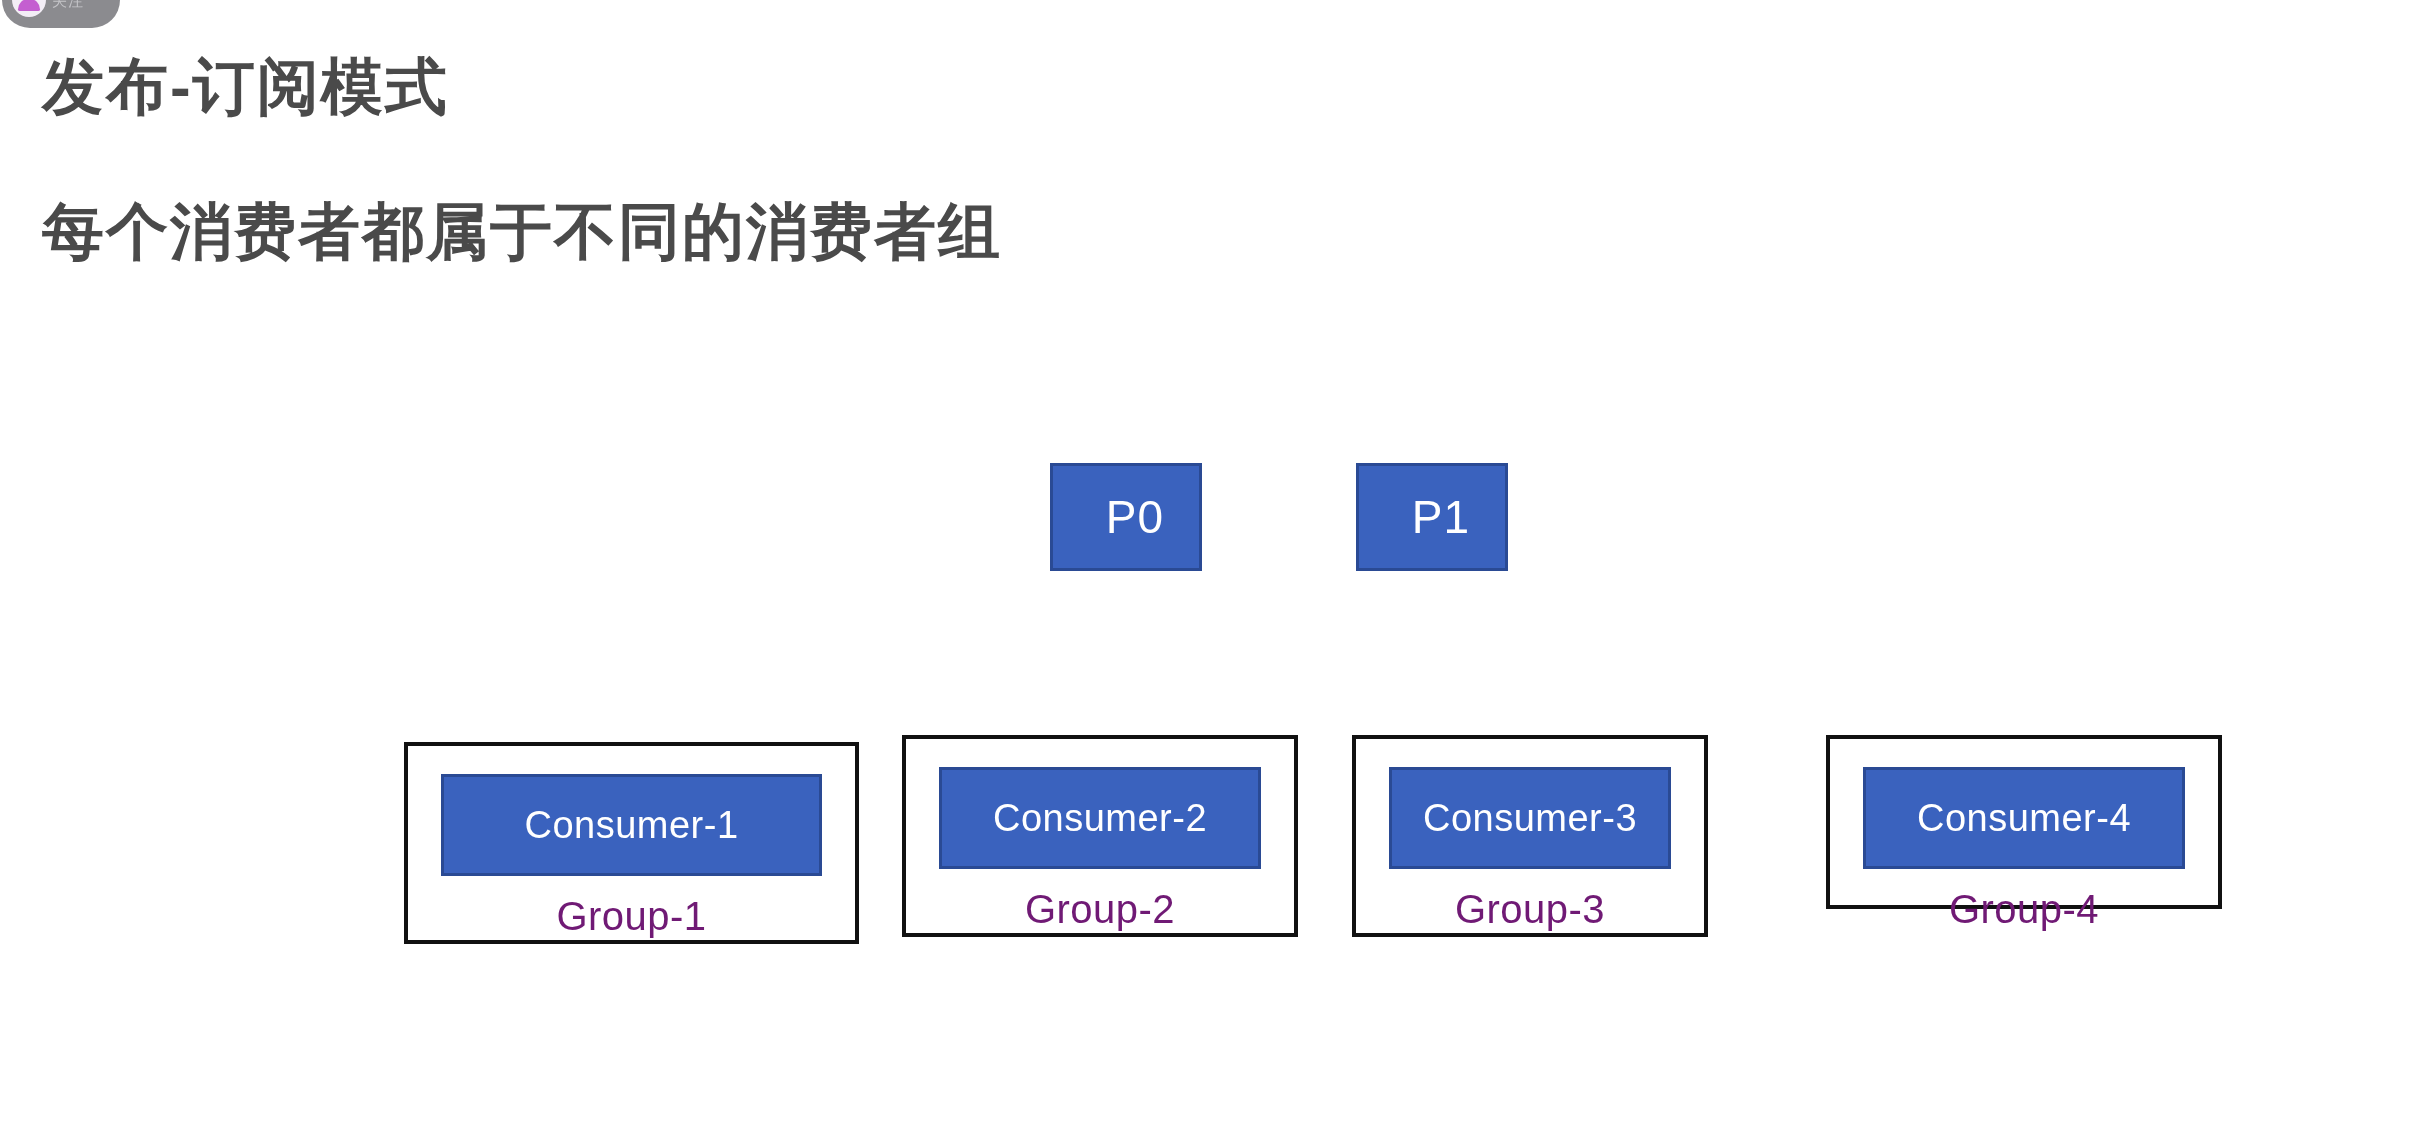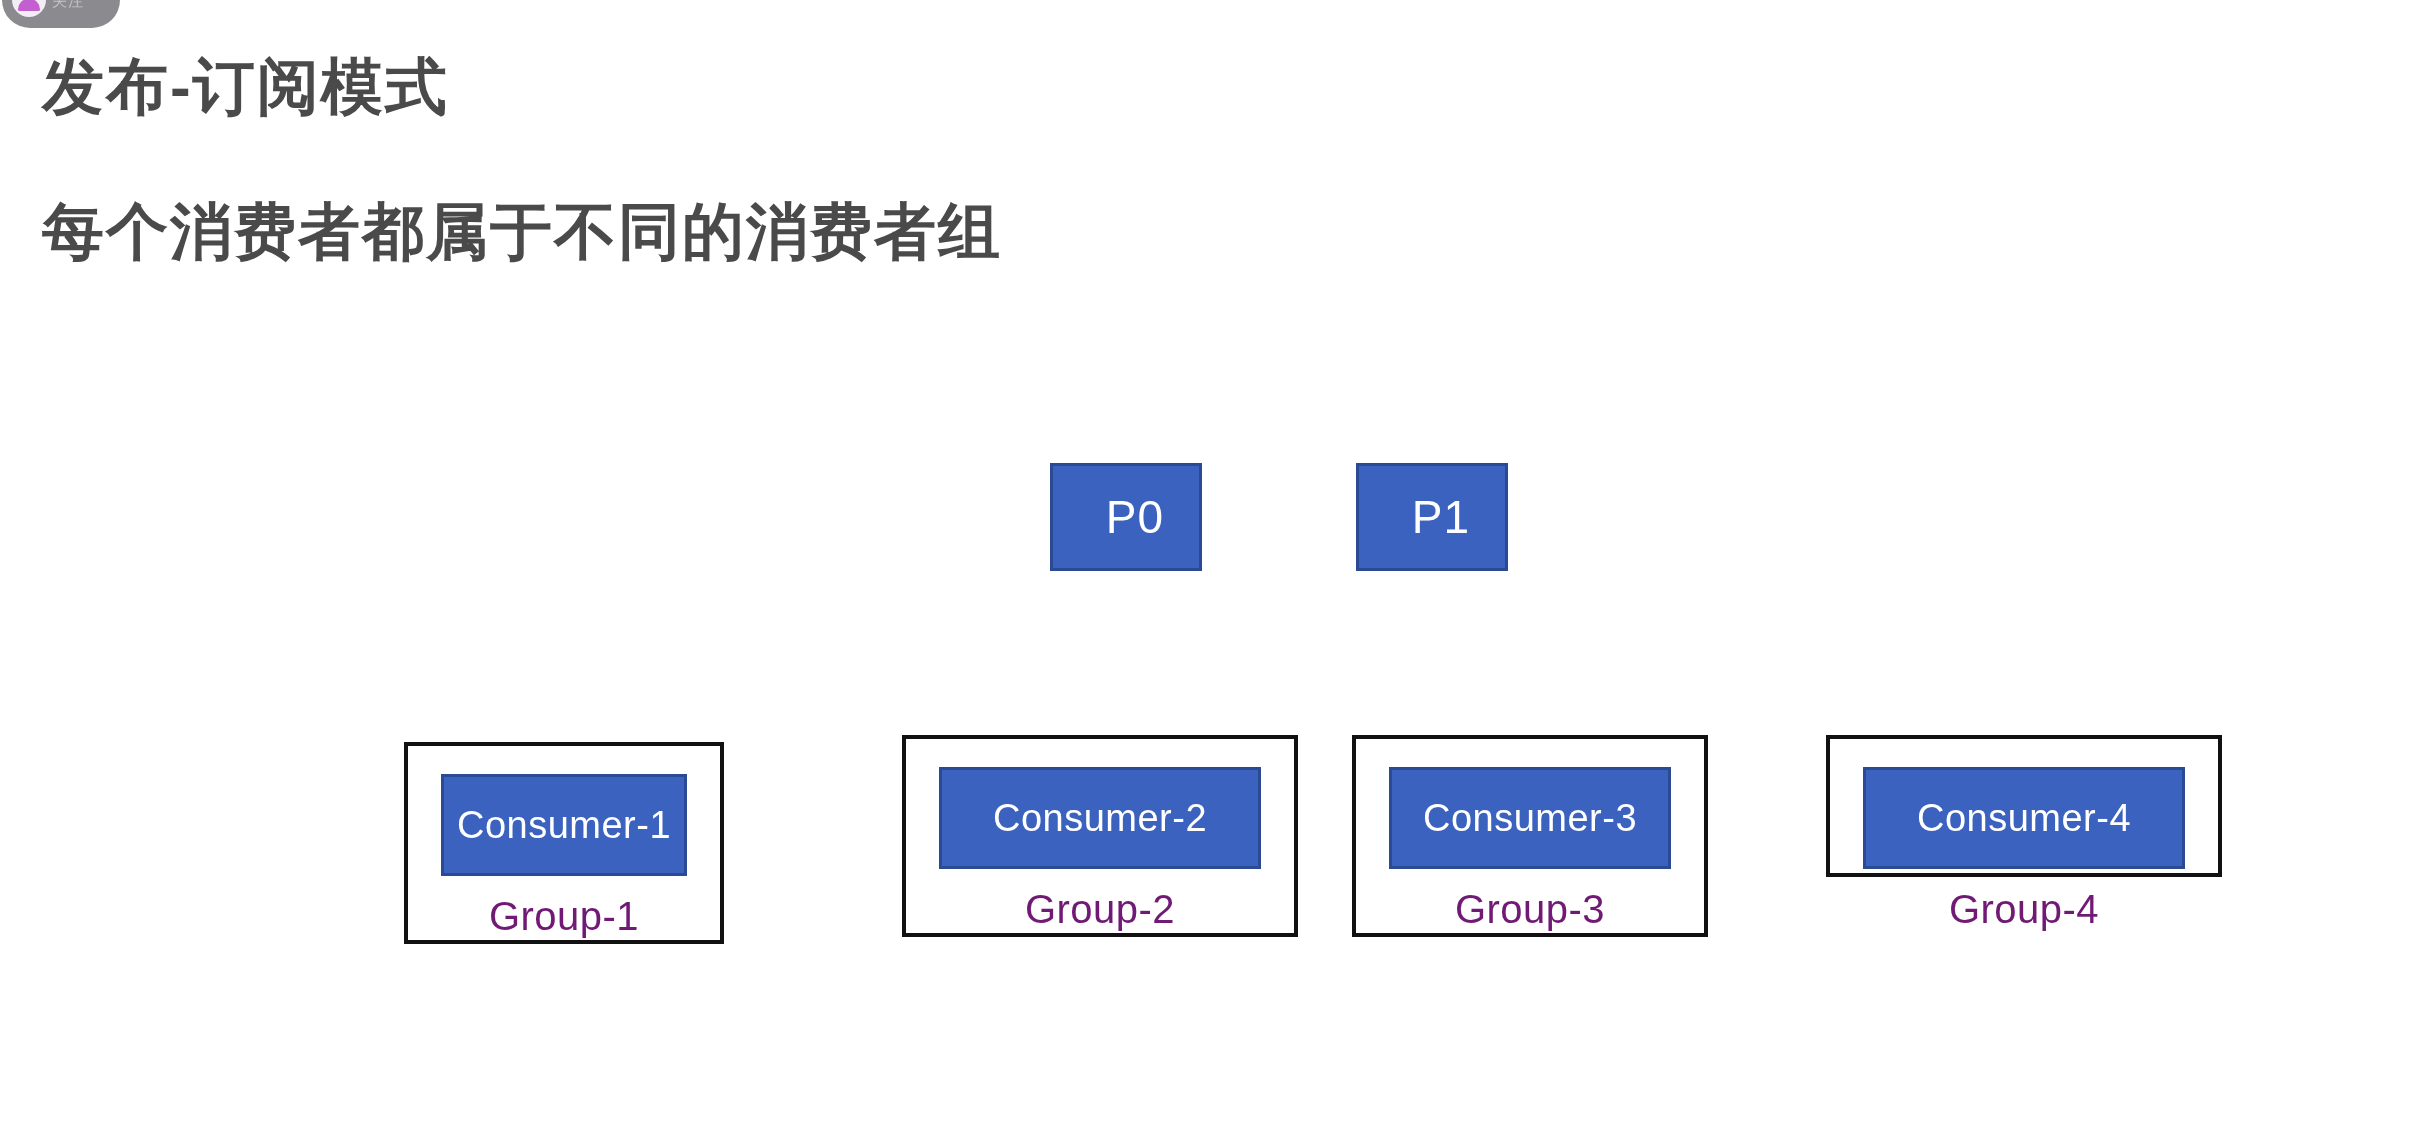--- a/index.html
+++ b/index.html
@@ -144,31 +144,31 @@
   </div>
 
   <div class="heading" id="title">发布-订阅模式</div>
   <div class="heading" id="subtitle">每个消费者都属于不同的消费者组</div>
 
   <div id="partition-layer">
       <div class="partition" style="left: 1050px; top: 463px; width: 152px; height: 108px;">P0</div>
       <div class="partition" style="left: 1356px; top: 463px; width: 152px; height: 108px;">P1</div>
     </div>
   <div id="group-layer">
-      <div class="group-box" style="left: 404px; top: 742px; width: 320px; height: 202px;">
+      <div class="group-box" style="left: 404px; top: 742px; width: 455px; height: 202px;">
         <div class="consumer">Consumer-1</div>
         <div class="group-label">Group-1</div>
       </div>
       <div class="group-box" style="left: 878px; top: 735px; width: 396px; height: 202px; margin-left: 24px;">
         <div class="consumer">Consumer-2</div>
         <div class="group-label">Group-2</div>
       </div>
       <div class="group-box" style="left: 1352px; top: 735px; width: 356px; height: 202px;">
         <div class="consumer">Consumer-3</div>
         <div class="group-label">Group-3</div>
       </div>
-      <div class="group-box" style="left: 1826px; top: 735px; width: 396px; height: 142px;">
+      <div class="group-box" style="left: 1826px; top: 735px; width: 396px; height: 174px;">
         <div class="consumer">Consumer-4</div>
         <div class="group-label">Group-4</div>
       </div>
     </div>
 
 </div>
 
 </body></html>

